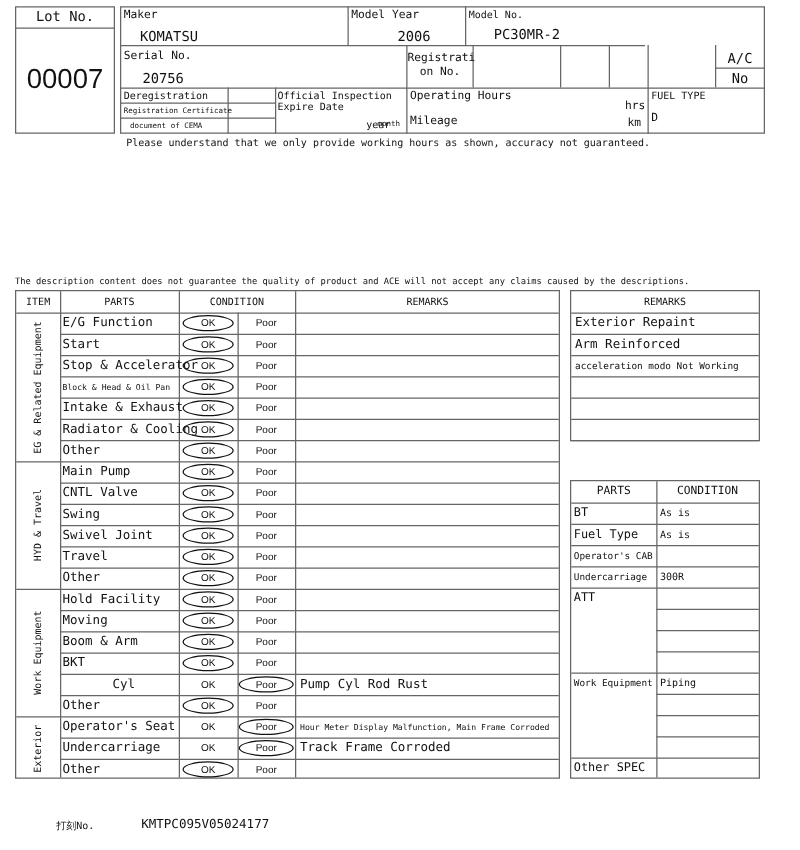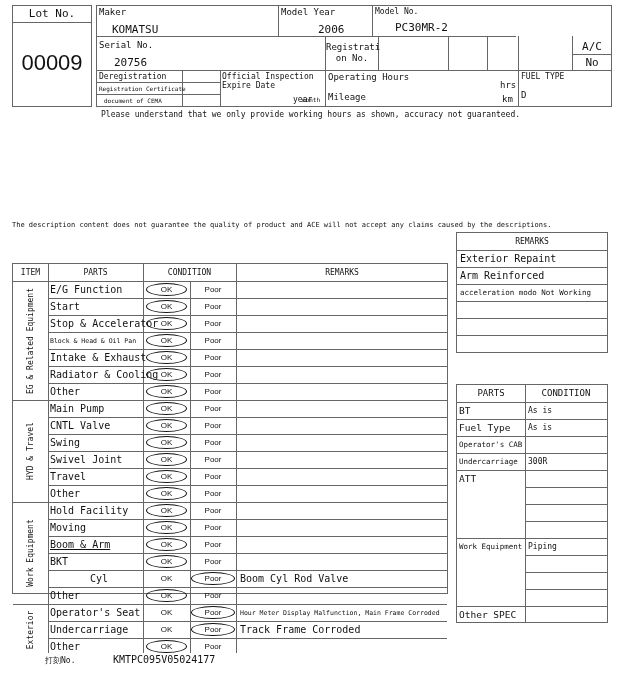--- a/index.html
+++ b/index.html
@@ -17,21 +17,21 @@
   .oval { position: absolute; border: 1.6px solid #111; border-radius: 50%; }
   .vert { position: absolute; transform: rotate(-90deg); transform-origin: center center; white-space: nowrap; font-size: 8px; line-height: 1; text-align: center; }
   .center { text-align: center; }
 </style>
 </head>
 <body>
 
 <div class="box" style="left:12px;top:5px;width:80px;height:102px;"></div>
 <div class="hl" style="left:12px;top:22px;width:80px;"></div>
 <div class="t lg center" style="left:12px;top:8px;width:80px;">Lot No.</div>
-<div class="t xl center" style="left:12px;top:52px;width:80px;">00009</div>
+<div class="t xl center" style="left:12px;top:52px;width:80px;">00007</div>
 
 <div class="box" style="left:96px;top:5px;width:516px;height:102px;"></div>
 
 <div class="hl" style="left:96px;top:36px;width:420px;"></div>
 <div class="hl" style="left:96px;top:70px;width:516px;"></div>
 <div class="hl" style="left:96px;top:82px;width:124px;"></div>
 <div class="hl" style="left:96px;top:94px;width:124px;"></div>
 <div class="hl" style="left:572px;top:54px;width:40px;"></div>
 
 <div class="vl" style="left:278px;top:5px;height:31px;"></div>
@@ -70,21 +70,21 @@
 <div class="t md" style="left:500px;top:81px;">hrs</div>
 <div class="t md" style="left:328px;top:93px;">Mileage</div>
 <div class="t md" style="left:502px;top:95px;">km</div>
 <div class="t sm" style="left:521px;top:73px;">FUEL TYPE</div>
 <div class="t md" style="left:521px;top:91px;">D</div>
 
 <div class="t sm" style="left:101px;top:111px;">Please understand that we only provide working hours as shown, accuracy not guaranteed.</div>
 
 <div class="t xs" style="left:12px;top:222px;font-size:7px;">The description content does not guarantee the quality of product and ACE will not accept any claims caused by the descriptions.</div>
 
-<div id="cond-table" class="box" style="left:12px;top:232px;width:436px;height:331px;margin-top:31px;">
+<div id="cond-table" class="box" style="left:12px;top:232px;width:436px;height:391px;">
   <div class="t sm center" style="left:0;top:5px;width:35px;">ITEM</div>
   <div class="t sm center" style="left:35px;top:5px;width:95px;">PARTS</div>
   <div class="t sm center" style="left:130px;top:5px;width:93px;">CONDITION</div>
   <div class="t sm center" style="left:223px;top:5px;width:212px;">REMARKS</div>
 <div class="hl" style="left:0;top:17px;width:434px;"></div>
     <div class="vl" style="left:35px;top:0;height:389px;"></div>
     <div class="vl" style="left:130px;top:0;height:389px;"></div>
     <div class="vl" style="left:177px;top:17px;height:372px;"></div>
     <div class="vl" style="left:223px;top:0;height:389px;"></div>
     <div class="vert" style="left: -42px; top: 72.5px; width: 119px;">EG &amp; Related Equipment</div>
@@ -173,37 +173,37 @@
     <div class="t center" style="left: 177px; top: 243px; width: 46px; font-size: 8px; font-family: &quot;Liberation Sans&quot;, sans-serif;">Poor</div>
     <div class="oval" style="left: 133px; top: 240px; width: 41px; height: 13px;"></div>
     <div class="t" style="left: 227px; top: 242px; font-size: 10px;"></div>
     <div class="hl" style="left:35px;top:255px;width:399px;"></div>
     <div class="t" style="left: 37px; top: 259px; font-size: 10px;">Moving</div>
     <div class="t center" style="left: 130px; top: 260px; width: 47px; font-size: 8px; font-family: &quot;Liberation Sans&quot;, sans-serif;">OK</div>
     <div class="t center" style="left: 177px; top: 260px; width: 46px; font-size: 8px; font-family: &quot;Liberation Sans&quot;, sans-serif;">Poor</div>
     <div class="oval" style="left: 133px; top: 257px; width: 41px; height: 13px;"></div>
     <div class="t" style="left: 227px; top: 259px; font-size: 10px;"></div>
     <div class="hl" style="left:35px;top:272px;width:399px;"></div>
-    <div class="t" style="left: 37px; top: 276px; font-size: 10px; text-decoration: underline;">Boom &amp; Arm</div>
+    <div class="t" style="left: 37px; top: 276px; font-size: 10px;">Boom &amp; Arm</div>
     <div class="t center" style="left: 130px; top: 277px; width: 47px; font-size: 8px; font-family: &quot;Liberation Sans&quot;, sans-serif;">OK</div>
     <div class="t center" style="left: 177px; top: 277px; width: 46px; font-size: 8px; font-family: &quot;Liberation Sans&quot;, sans-serif;">Poor</div>
     <div class="oval" style="left: 133px; top: 274px; width: 41px; height: 13px;"></div>
     <div class="t" style="left: 227px; top: 276px; font-size: 10px;"></div>
     <div class="hl" style="left:35px;top:289px;width:399px;"></div>
     <div class="t" style="left: 37px; top: 293px; font-size: 10px;">BKT</div>
     <div class="t center" style="left: 130px; top: 294px; width: 47px; font-size: 8px; font-family: &quot;Liberation Sans&quot;, sans-serif;">OK</div>
     <div class="t center" style="left: 177px; top: 294px; width: 46px; font-size: 8px; font-family: &quot;Liberation Sans&quot;, sans-serif;">Poor</div>
     <div class="oval" style="left: 133px; top: 291px; width: 41px; height: 13px;"></div>
     <div class="t" style="left: 227px; top: 293px; font-size: 10px;"></div>
     <div class="hl" style="left:35px;top:306px;width:399px;"></div>
     <div class="t" style="left: 37px; top: 310px; font-size: 10px; padding-left: 40px;">Cyl</div>
     <div class="t center" style="left: 130px; top: 311px; width: 47px; font-size: 8px; font-family: &quot;Liberation Sans&quot;, sans-serif;">OK</div>
     <div class="t center" style="left: 177px; top: 311px; width: 46px; font-size: 8px; font-family: &quot;Liberation Sans&quot;, sans-serif;">Poor</div>
     <div class="oval" style="left: 178px; top: 308px; width: 44px; height: 13px;"></div>
-    <div class="t" style="left: 227px; top: 310px; font-size: 10px;">Boom Cyl Rod Valve</div>
+    <div class="t" style="left: 227px; top: 310px; font-size: 10px;">Pump Cyl Rod Rust</div>
     <div class="hl" style="left:35px;top:323px;width:399px;"></div>
     <div class="t" style="left: 37px; top: 327px; font-size: 10px;">Other</div>
     <div class="t center" style="left: 130px; top: 328px; width: 47px; font-size: 8px; font-family: &quot;Liberation Sans&quot;, sans-serif;">OK</div>
     <div class="t center" style="left: 177px; top: 328px; width: 46px; font-size: 8px; font-family: &quot;Liberation Sans&quot;, sans-serif;">Poor</div>
     <div class="oval" style="left: 133px; top: 325px; width: 41px; height: 13px;"></div>
     <div class="t" style="left: 227px; top: 327px; font-size: 10px;"></div>
     <div class="vert" style="left: -8px; top: 361.5px; width: 51px;">Exterior</div>
     <div class="hl" style="left:0;top:340px;width:434px;"></div>
     <div class="t" style="left: 37px; top: 344px; font-size: 10px;">Operator's Seat</div>
     <div class="t center" style="left: 130px; top: 345px; width: 47px; font-size: 8px; font-family: &quot;Liberation Sans&quot;, sans-serif;">OK</div>

